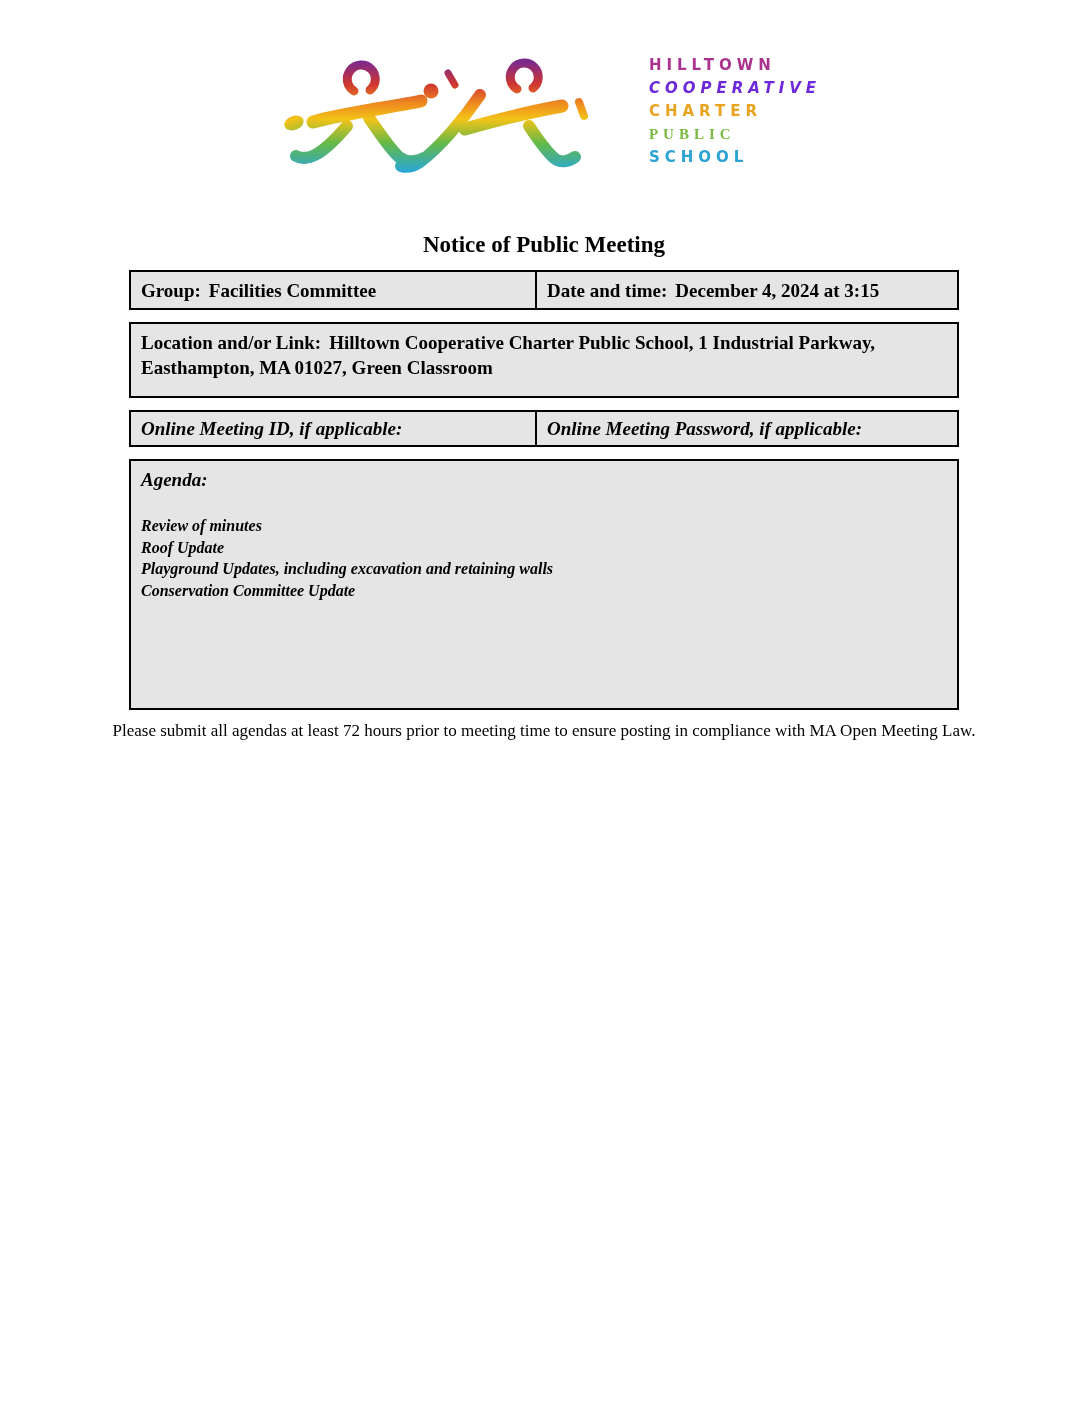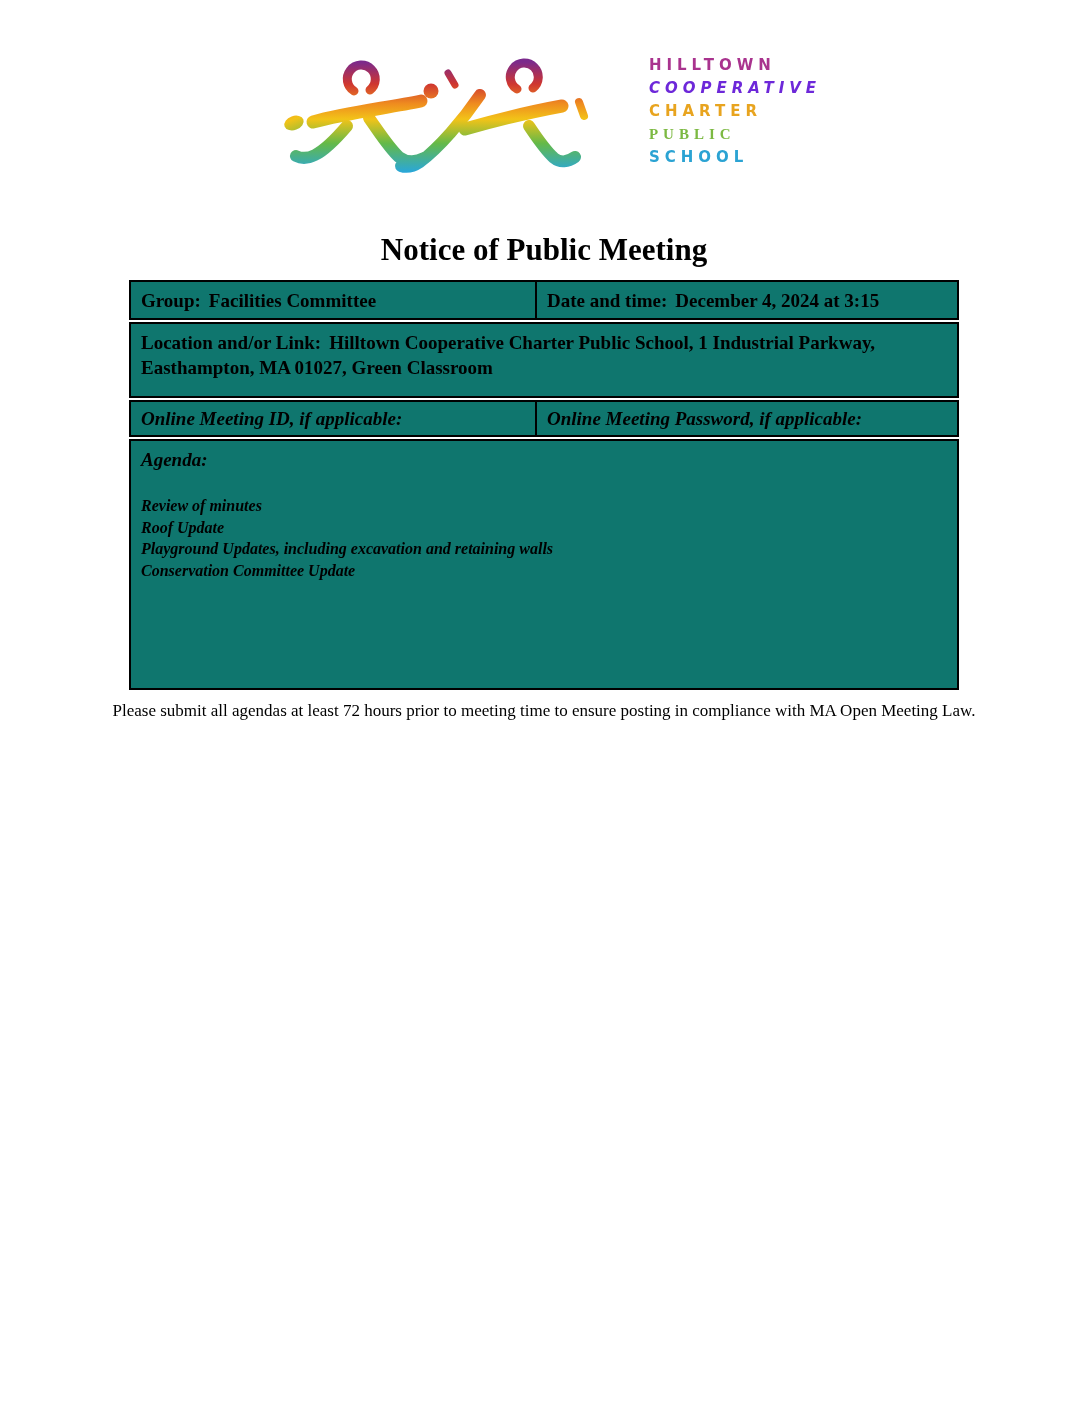--- a/index.html
+++ b/index.html
@@ -11,29 +11,29 @@
   }
 
   
   .logo-row { display:flex; justify-content:center; align-items:flex-start; height:150px; }
   .logo-figures { width:330px; height:150px; display:block; }
   .logo-text { margin-left:12px; padding-top:4px; font-family:"DejaVu Sans", sans-serif; font-weight:bold; }
   .logo-line { font-size:15px; letter-spacing:5px; line-height:23px; white-space:nowrap;margin-left:40px; }
 
   
   .title {
-    text-align:center; font-size:31px; font-weight:bold;
+    text-align:center; font-size:23px; font-weight:bold;
     margin:32px 0 12px 0; letter-spacing:0px;
   }
 
   
   .tbl { width:830px; margin:0 auto; }
   .trow {
     border:2px solid #000; box-sizing:border-box;
-    margin-top:2px; display:flex; background:#0f766e;
+    margin-top:12px; display:flex; background:#e5e5e5;
   }
   .trow.block { display:block; }
   .cell { box-sizing:border-box; font-weight:bold; font-size:19px; line-height:25px; padding:6px 10px 4px 10px; }
   .cell-left  { width:406px; border-right:2px solid #000; }
   .cell-right { flex:1; }
   .row-head     { height:40px; }
   .row-location { height:76px; }
   .row-online   { height:37px; }
   .row-online .cell { padding-top:4px; }
   .row-agenda   { height:251px; }

